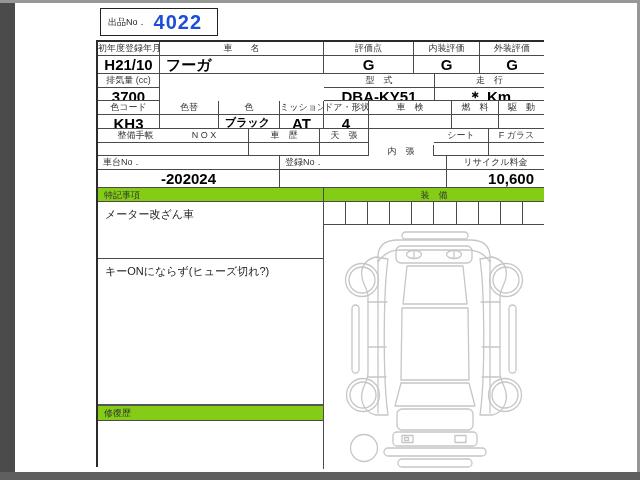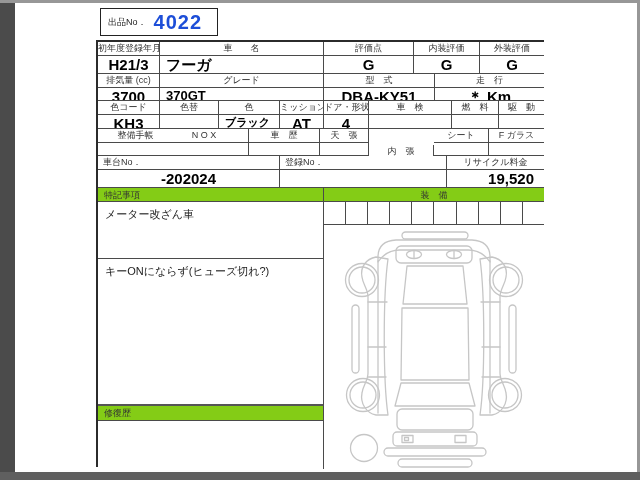--- a/index.html
+++ b/index.html
@@ -76,21 +76,21 @@
 
 <div class="lotbox">
   <span class="ll">出品No．</span>
   <span class="ln">4022</span>
 </div>
 
 <div class="sheet-table">
 
   <div class="cell" style="left:0;top:0;width:62px;height:32px">
     <div class="lbl">初年度登録年月</div>
-    <div class="val">H21/3</div>
+    <div class="val">H21/10</div>
   </div>
   <div class="cell" style="left:62px;top:0;width:164px;height:32px">
     <div class="lbl">車　　名</div>
     <div class="val left">フーガ</div>
   </div>
   <div class="cell" style="left:226px;top:0;width:90px;height:32px">
     <div class="lbl">評価点</div>
     <div class="val">G</div>
   </div>
   <div class="cell" style="left:316px;top:0;width:66px;height:32px">
@@ -99,24 +99,20 @@
   </div>
   <div class="cell last" style="left:382px;top:0;width:64px;height:32px">
     <div class="lbl">外装評価</div>
     <div class="val">G</div>
   </div>
 
   <div class="cell" style="left:0;top:32px;width:62px;height:27px">
     <div class="lbl">排気量 (cc)</div>
     <div class="val">3700</div>
   </div>
-  <div class="cell" style="left:62px;top:32px;width:164px;height:27px">
-    <div class="lbl">グレード</div>
-    <div class="val left s13">370GT</div>
-  </div>
   <div class="cell" style="left:226px;top:32px;width:111px;height:27px">
     <div class="lbl">型　式</div>
     <div class="val">DBA-KY51</div>
   </div>
   <div class="cell last" style="left:337px;top:32px;width:109px;height:27px">
     <div class="lbl">走　行</div>
     <div class="val">＊ Km</div>
   </div>
 
   <div class="cell" style="left:0;top:59px;width:62px;height:28px">
@@ -184,21 +180,21 @@
   <div class="cell" style="left:0;top:114px;width:182px;height:32px">
     <div class="lbl left">車台No．</div>
     <div class="val">-202024</div>
   </div>
   <div class="cell" style="left:182px;top:114px;width:167px;height:32px">
     <div class="lbl left">登録No．</div>
     <div class="val"></div>
   </div>
   <div class="cell last" style="left:349px;top:114px;width:97px;height:32px">
     <div class="lbl">リサイクル料金</div>
-    <div class="val right">19,520</div>
+    <div class="val right">10,600</div>
   </div>
 
   <div class="hdrstrip" style="left:0;top:146px;width:226px;height:14px;border-right:1px solid #4a4a4a;padding-left:6px;">特記事項</div>
   <div class="hdrstrip" style="left:226px;top:146px;width:220px;height:14px;text-align:center;">装　備</div>
 
   <div class="notesbox" style="left:0;top:160px;width:226px;height:57px;">
     <div>メーター改ざん車</div>
   </div>
   <div class="notesbox" style="left:0;top:217px;width:226px;height:147px;border-bottom:2px solid #555;">
     <div>キーONにならず(ヒューズ切れ?)</div>

